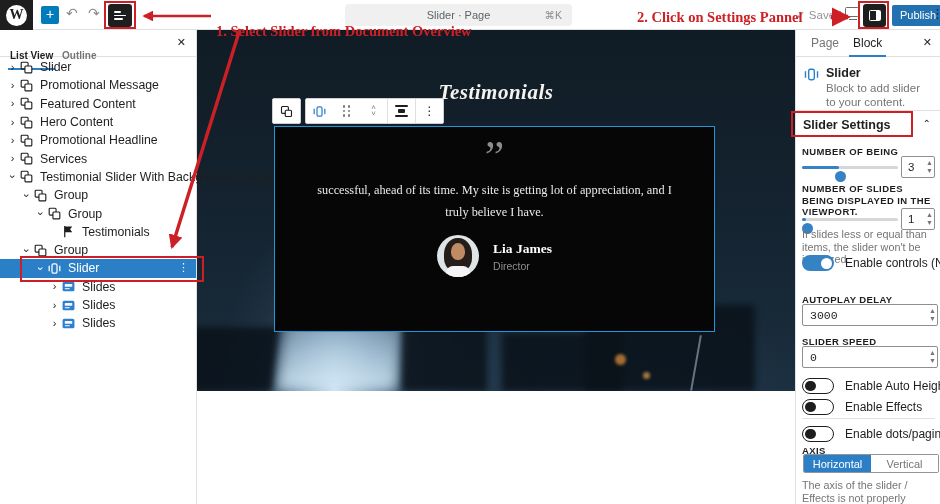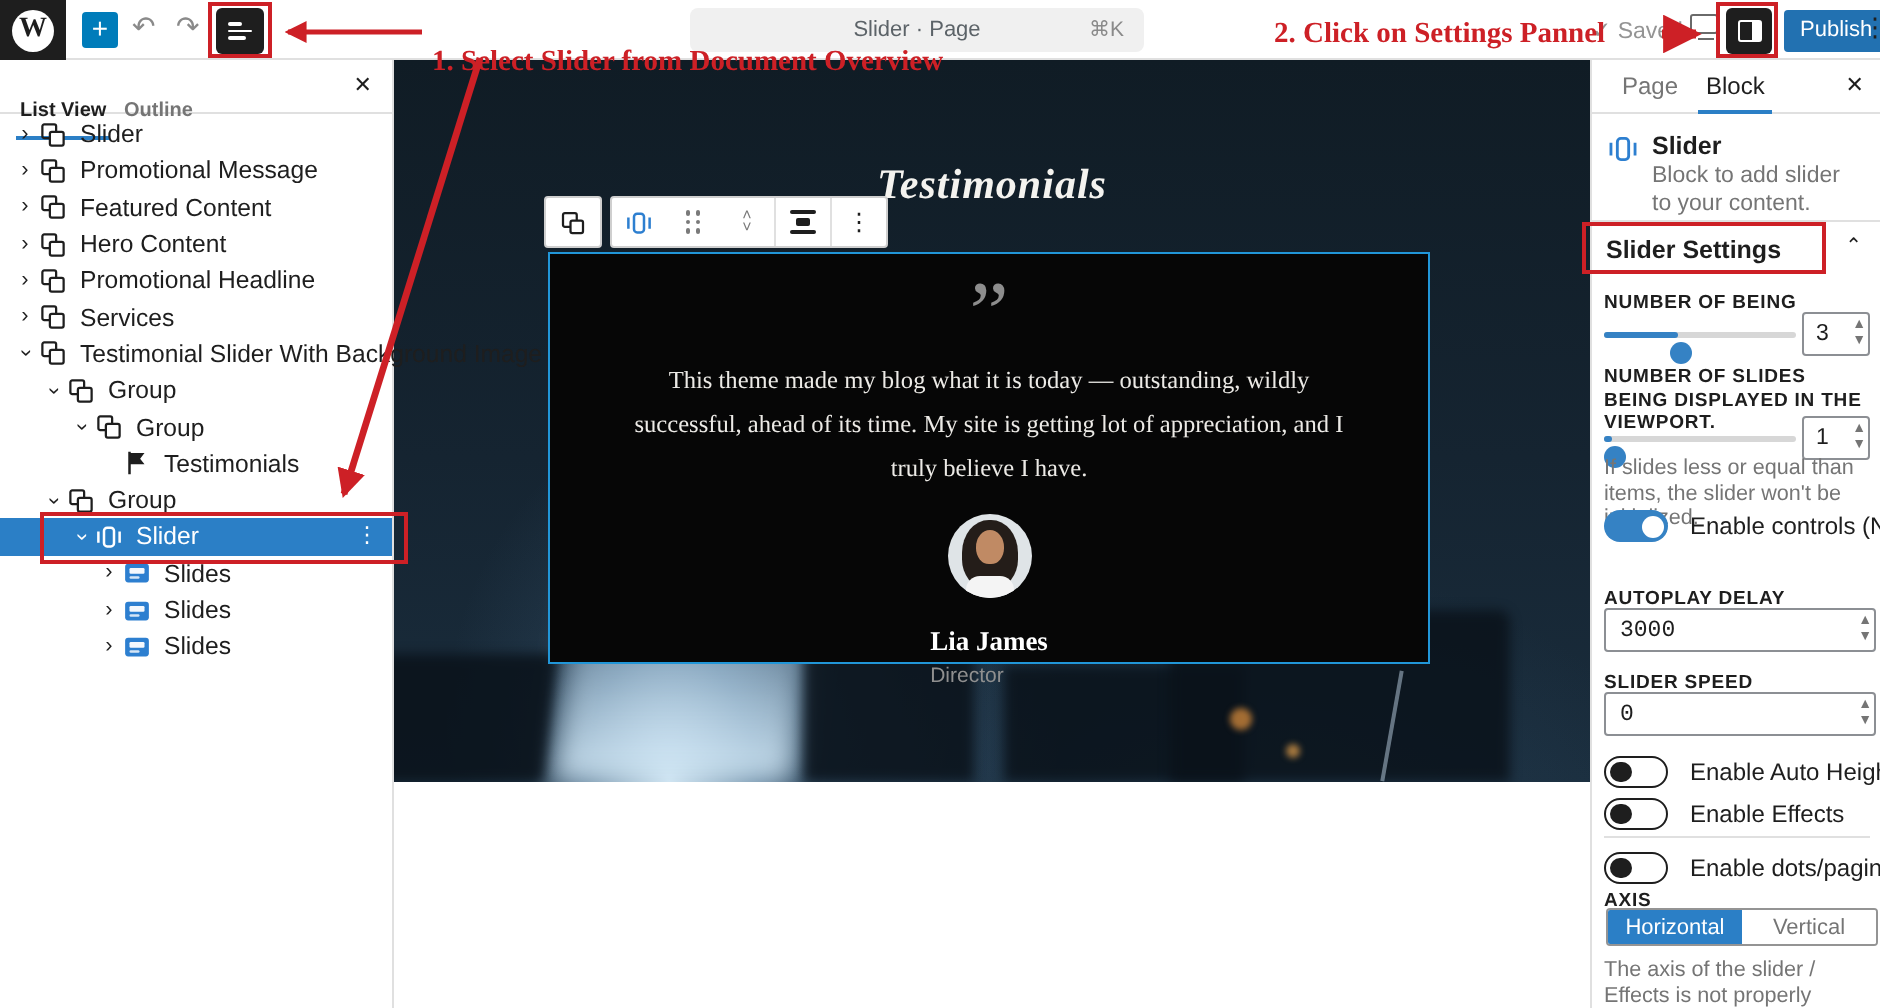--- a/index.html
+++ b/index.html
@@ -104,21 +104,21 @@
   .bt-ellipsis { font-size:12px; color:#1e1e1e; }
 
   
   .slider-block { position:absolute; left:77px; top:96px; width:441px; height:206px; z-index:4;
           background:#060606; border:1.5px solid #2196d8; text-align:center; }
   .quote-mark { margin-top:10px; font-family:"Liberation Serif","DejaVu Serif",serif;
           font-size:44px; line-height:40px; color:#8d8d8d; }
   .quote-lines { margin-top:2px; }
   .quote-line { display:flex; justify-content:center; white-space:nowrap;
           font-family:"Liberation Serif","DejaVu Serif",serif; font-size:12.3px; line-height:22px; color:#eceae6; }
-  .author-row { margin-top:12px; display:flex; justify-content:center; align-items:center; gap:14px;flex-direction:column; }
+  .author-row { margin-top:12px; display:flex; justify-content:center; align-items:center; gap:14px; }
   .avatar { position:relative; width:42px; height:42px; border-radius:50%; background:#dfe4e7; overflow:hidden; flex:0 0 42px; }
   .avatar .hair { position:absolute; left:7px; top:3px; width:28px; height:34px; border-radius:48% 48% 42% 42%; background:#241d19; }
   .avatar .face { position:absolute; left:14px; top:8px; width:14px; height:17px; border-radius:50% 50% 46% 46%; background:#c08a64; }
   .avatar .shirt { position:absolute; left:9px; bottom:-2px; width:24px; height:13px; border-radius:7px 7px 0 0; background:#f4f4f4; }
   .author-meta { text-align:left; }
   .author-name { font-family:"Liberation Serif","DejaVu Serif",serif; font-weight:bold; font-size:13.5px; color:#fff; }
   .author-role { margin-top:3px; font-size:10.5px; color:#8f8f8f; }
 
   
   .inspector { position:absolute; left:795px; top:30px; width:145px; height:474px; background:#fff;
@@ -432,21 +432,20 @@
           <div class="bt-sep"></div>
           <div class="bt-btn">
             <span class="bt-ellipsis">⋮</span>
           </div>
         </div>
       </div>
 
       <div class="slider-block">
         <div class="quote-mark">”</div>
         <div class="quote-lines">
-          <div class="quote-line">This theme made my blog what it is today — outstanding, wildly</div>
           <div class="quote-line">successful, ahead of its time. My site is getting lot of appreciation, and I</div>
           <div class="quote-line">truly believe I have.</div>
         </div>
         <div class="author-row">
           <div class="avatar">
             <div class="hair"></div>
               <div class="face"></div>
               <div class="shirt"></div>
           </div>
           <div class="author-meta">

